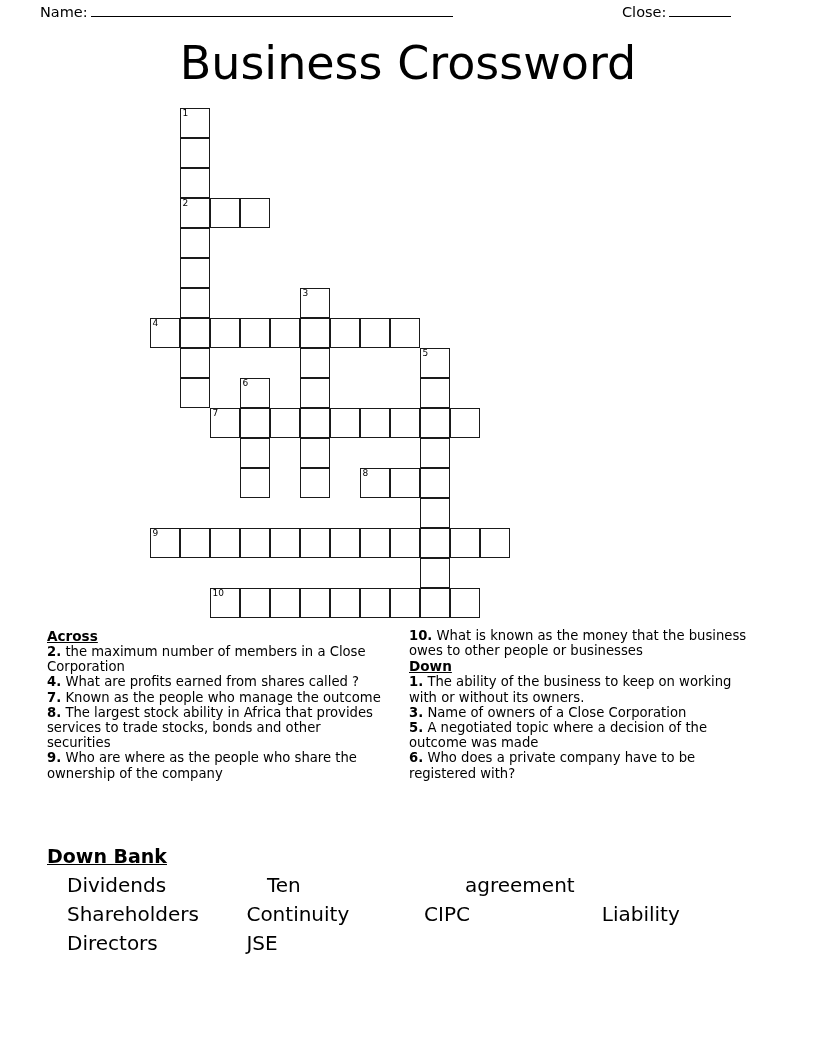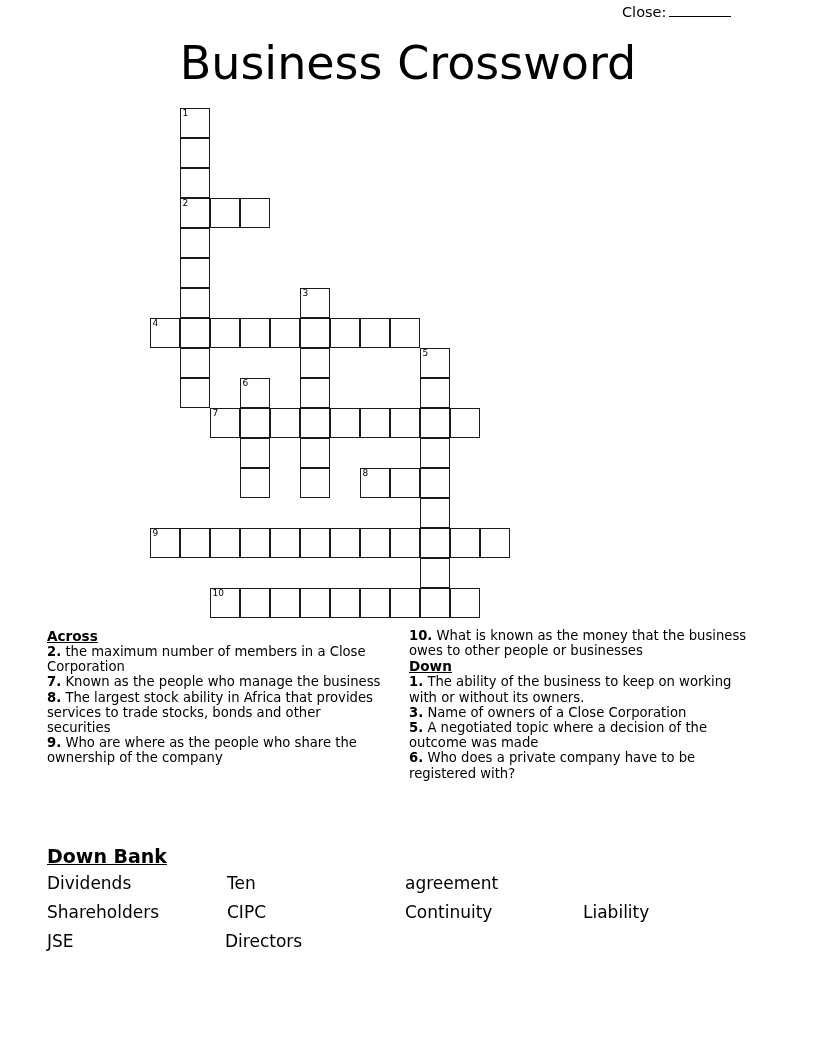--- a/index.html
+++ b/index.html
@@ -135,32 +135,37 @@
     left: 47px;
     top: 873px;
     width: 700px;
   }
   .wb-row {
     display: flex;
     height: 29px;
     align-items: baseline;
   }
   .wb-cell {
-    font-size: 17px;
+    font-size: 20px;
     font-weight: 400;
+    margin-left: 20px;
   }
   .wb-c0 { width: 180px; }
   .wb-c1 { width: 178px; }
   .wb-c2 { width: 178px; }
   .wb-c3 { width: 164px; }
 </style>
 </head>
 <body>
 
 <div class="header">
+  <div class="name-block">
+    <span class="field-label">Name:</span>
+    <span class="rule rule-name"></span>
+  </div>
   <div class="date-block">
     <span class="field-label">Close:</span>
     <span class="rule rule-date"></span>
   </div>
 </div>
 
 <div class="title">Business Crossword</div>
 
 <div id="grid">
     <div class="cell" style="left: 30px; top: 0px;">
@@ -248,21 +253,22 @@
     <div class="cell" style="left: 210px; top: 480px;"></div>
     <div class="cell" style="left: 240px; top: 480px;"></div>
     <div class="cell" style="left: 270px; top: 480px;"></div>
     <div class="cell" style="left: 300px; top: 480px;"></div>
   </div>
 
 <div class="clues">
   <div class="clue-col clue-col-left" id="clue-col-left">
       <div class="clue-heading">Across</div>
       <div class="clue"><b>2.</b><span> the maximum number of members in a Close Corporation</span></div>
-      <div class="clue"><b>7.</b><span> Known as the people who manage the business</span></div>
+      <div class="clue"><b>4.</b><span> What are profits earned from shares called ?</span></div>
+      <div class="clue"><b>7.</b><span> Known as the people who manage the outcome</span></div>
       <div class="clue"><b>8.</b><span> The largest stock ability in Africa that provides services to trade stocks, bonds and other securities</span></div>
       <div class="clue"><b>9.</b><span> Who are where as the people who share the ownership of the company</span></div>
     </div>
   <div class="clue-col clue-col-right" id="clue-col-right">
       <div class="clue"><b>10.</b><span> What is known as the money that the business owes to other people or businesses</span></div>
       <div class="clue-heading">Down</div>
       <div class="clue"><b>1.</b><span> The ability of the business to keep on working with or without its owners.</span></div>
       <div class="clue"><b>3.</b><span> Name of owners of a Close Corporation</span></div>
       <div class="clue"><b>5.</b><span> A negotiated topic where a decision of the outcome was made</span></div>
       <div class="clue"><b>6.</b><span> Who does a private company have to be registered with?</span></div>
@@ -271,23 +277,23 @@
 
 <div class="wordbank-title">Down Bank</div>
 <div class="wordbank" id="wordbank">
     <div class="wb-row">
       <div class="wb-cell wb-c0">Dividends</div>
       <div class="wb-cell wb-c1">Ten</div>
       <div class="wb-cell wb-c3">agreement</div>
     </div>
     <div class="wb-row">
       <div class="wb-cell wb-c0">Shareholders</div>
+      <div class="wb-cell wb-c2">Continuity</div>
       <div class="wb-cell wb-c1">CIPC</div>
-      <div class="wb-cell wb-c2">Continuity</div>
       <div class="wb-cell wb-c3">Liability</div>
     </div>
     <div class="wb-row">
+      <div class="wb-cell wb-c0">Directors</div>
       <div class="wb-cell wb-c1">JSE</div>
-      <div class="wb-cell wb-c0">Directors</div>
       <div class="wb-cell wb-c2"></div>
       <div class="wb-cell wb-c3"></div>
     </div>
   </div>
 
 </body></html>

